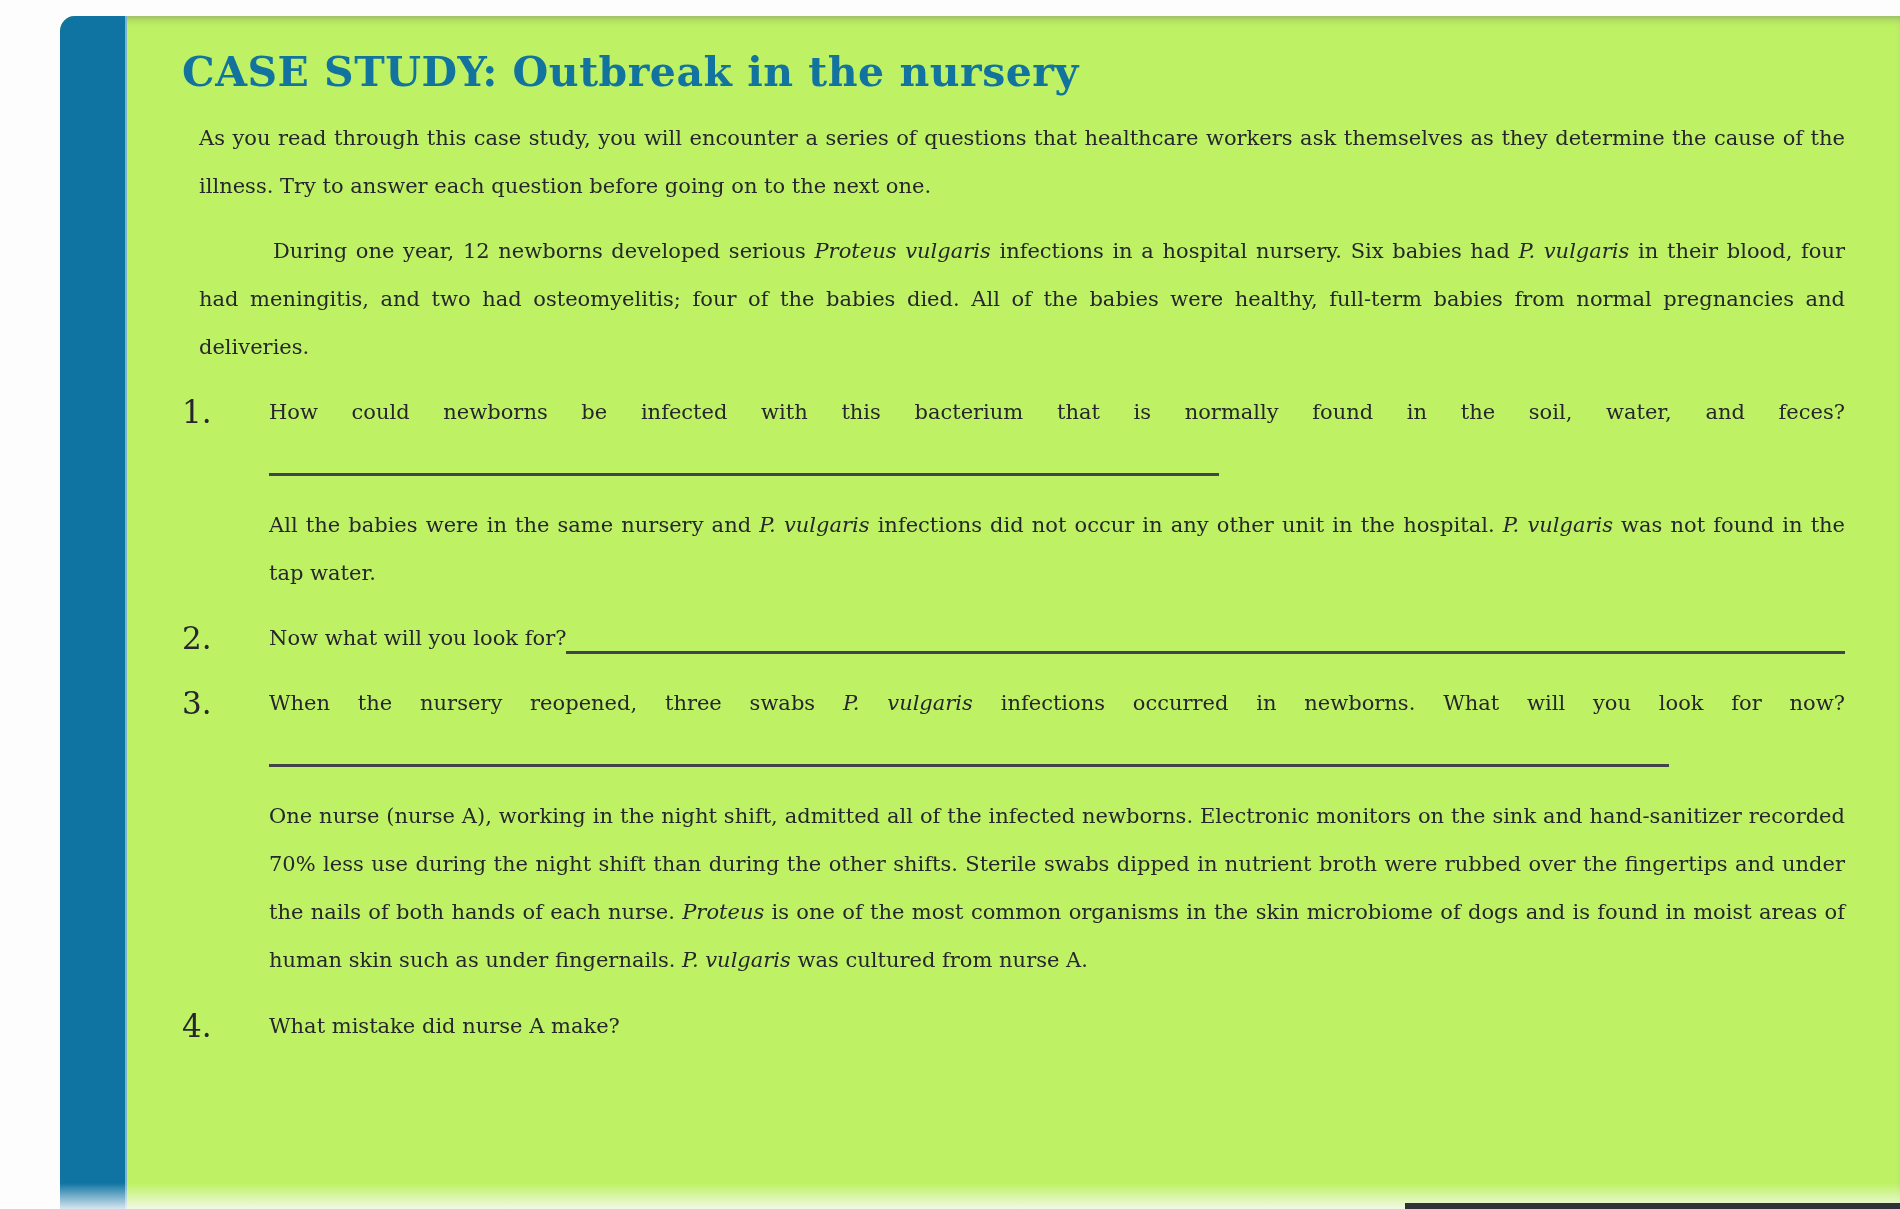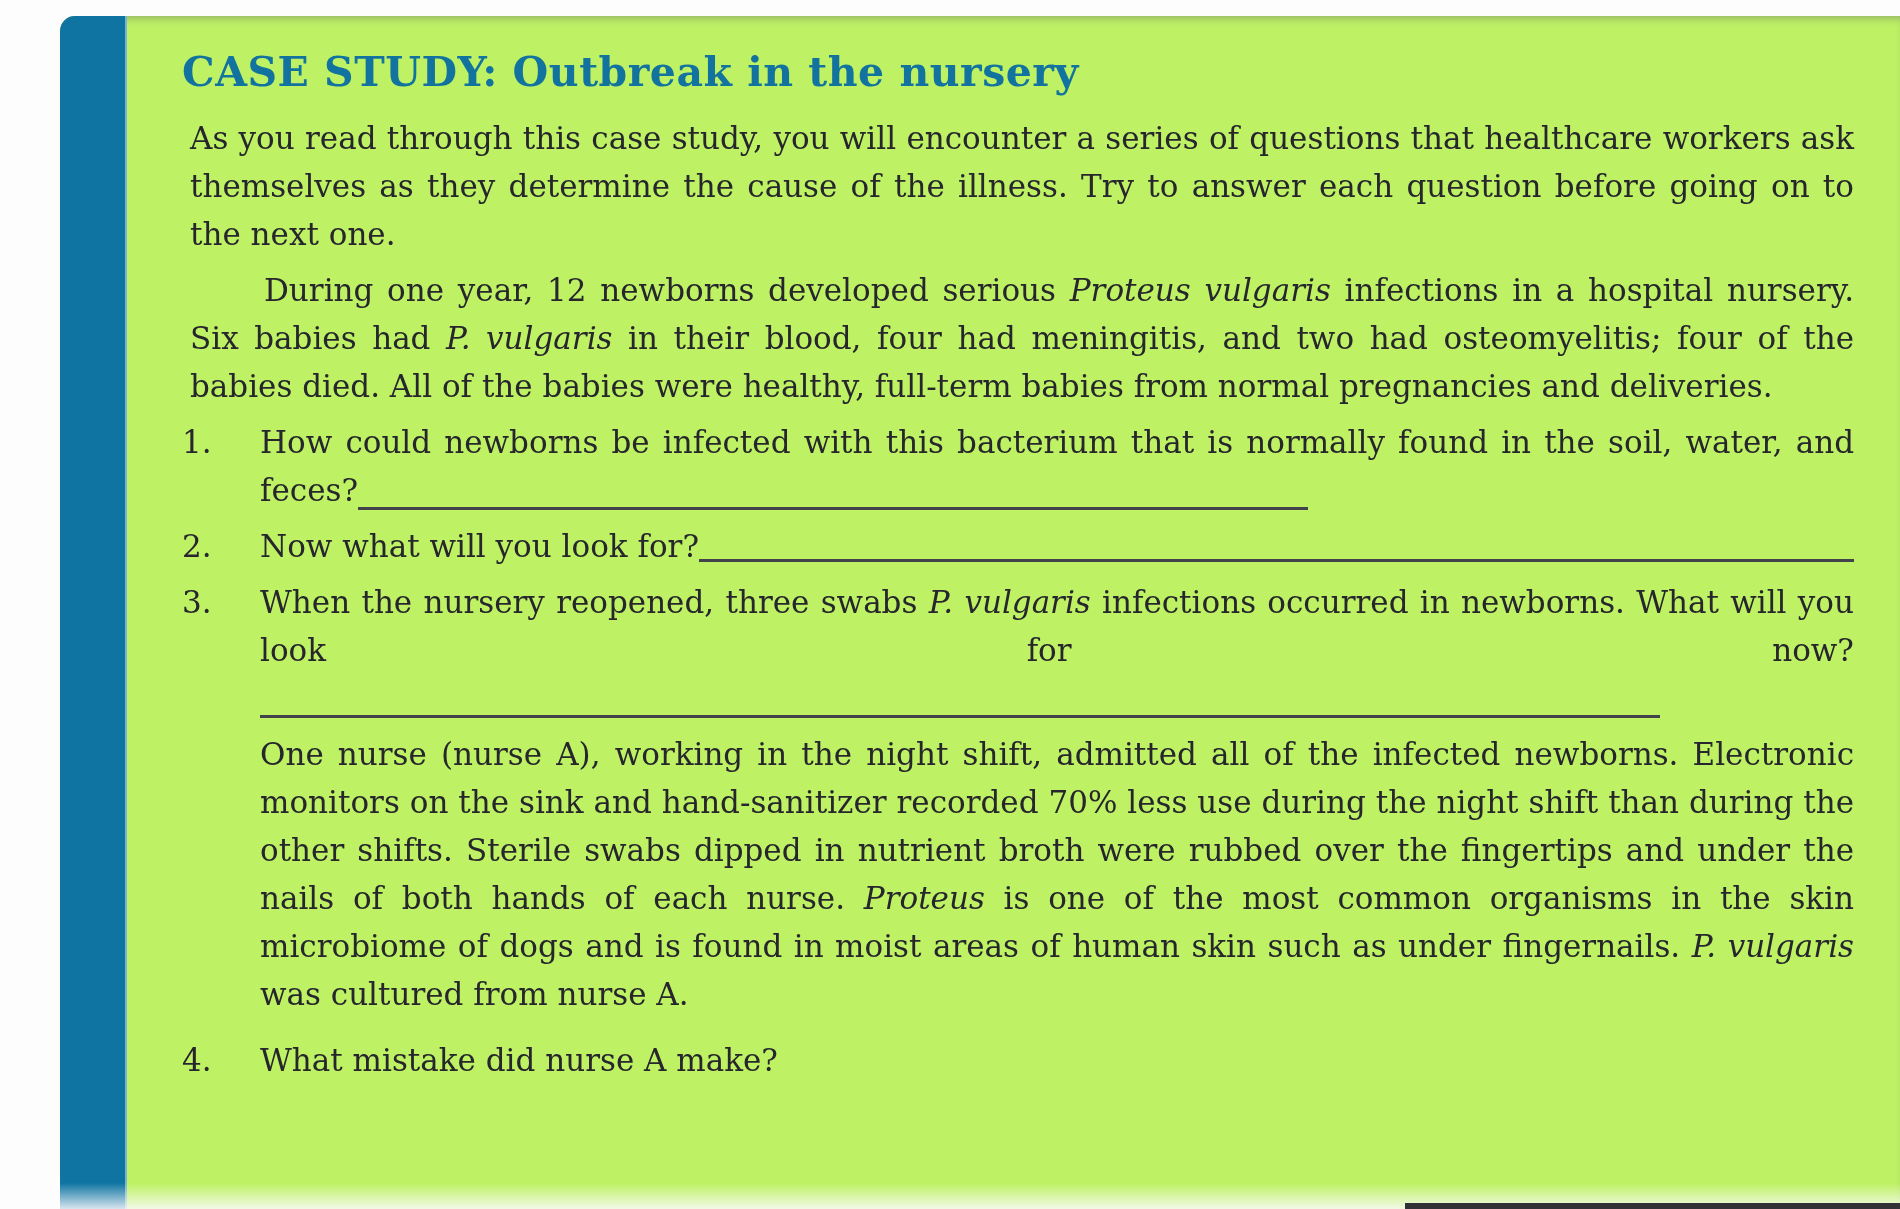--- a/index.html
+++ b/index.html
@@ -31,22 +31,22 @@
     padding: 32px 38px 0 55px;
   }
   .title {
     margin: 0 0 18px 0;
     font-size: 41px;
     font-weight: 700;
     letter-spacing: 0.5px;
     color: #12739f;
   }
   .body {
-    margin: 8px;
-    font-size: 31px;
+    margin: 17px;
+    font-size: 21px;
     line-height: 48px;
     color: #26262c;
     text-align: justify;
   }
   .indent { text-indent: 74px; }
   .qlist { margin-top: 8px; }
   .qitem { position: relative; padding-left: 70px; }
   .qitem.gap-top { margin-top: 18px; }
   .num { position: absolute; left: 0; top: 0; font-size: 31px; line-height: 48px; color: #26262c; }
   .it { font-style: italic; }
@@ -93,20 +93,21 @@
 
     <p class="body"><span class="run">As you read through this case study, you will encounter a series of questions that healthcare workers ask themselves as they determine the cause of the illness. Try to answer each question before going on to the next one.</span></p>
 
     <p class="body indent"><span class="run">During one year, 12 newborns developed serious </span><span class="run it">Proteus vulgaris</span><span class="run"> infections in a hospital nursery. Six babies had </span><span class="run it">P. vulgaris</span><span class="run"> in their blood, four had meningitis, and two had osteomyelitis; four of the babies died. All of the babies were healthy, full-term babies from normal pregnancies and deliveries.</span></p>
 
     <div class="qlist">
 
       <div class="qitem">
         <span class="num">1.</span>
         <p class="body"><span class="run">How could newborns be infected with this bacterium that is normally found in the soil, water, and feces?</span><span class="blank w-q1"></span></p>
+        <p class="body"><span class="run">All the babies were in the same nursery and </span><span class="run it">P. vulgaris</span><span class="run"> infections did not occur in any other unit in the hospital. </span><span class="run it">P. vulgaris</span><span class="run"> was not found in the tap water.</span></p>
       </div>
 
       <div class="qitem">
         <span class="num">2.</span>
         <p class="body qline-flex">
             <span class="run">Now what will you look for?</span>
             <span class="blank-grow"></span>
           </p>
       </div>
 

